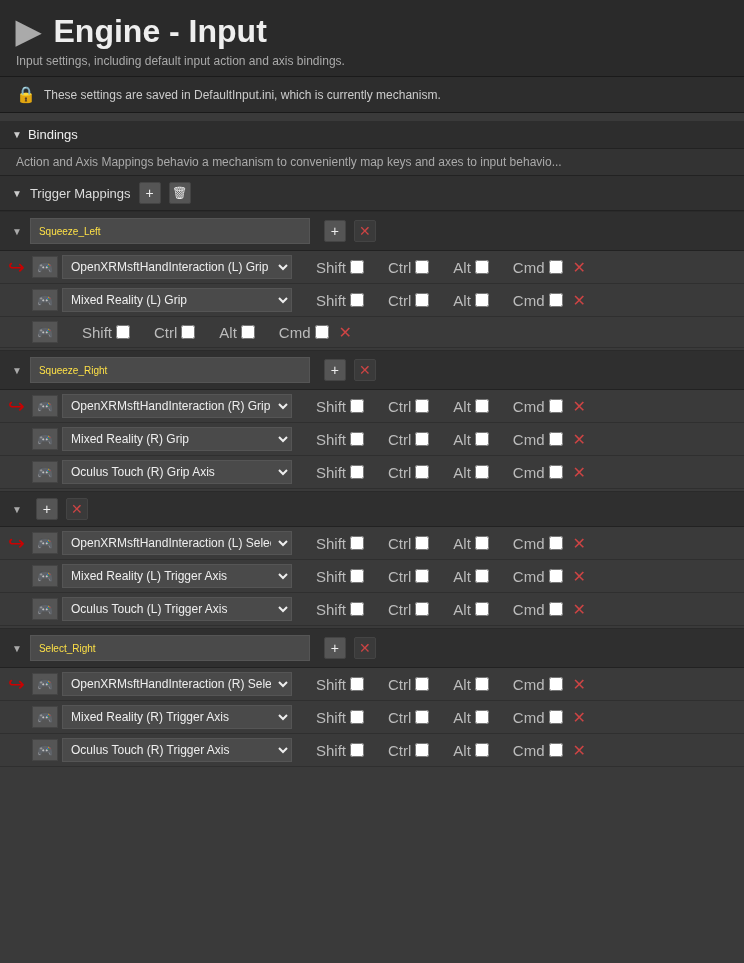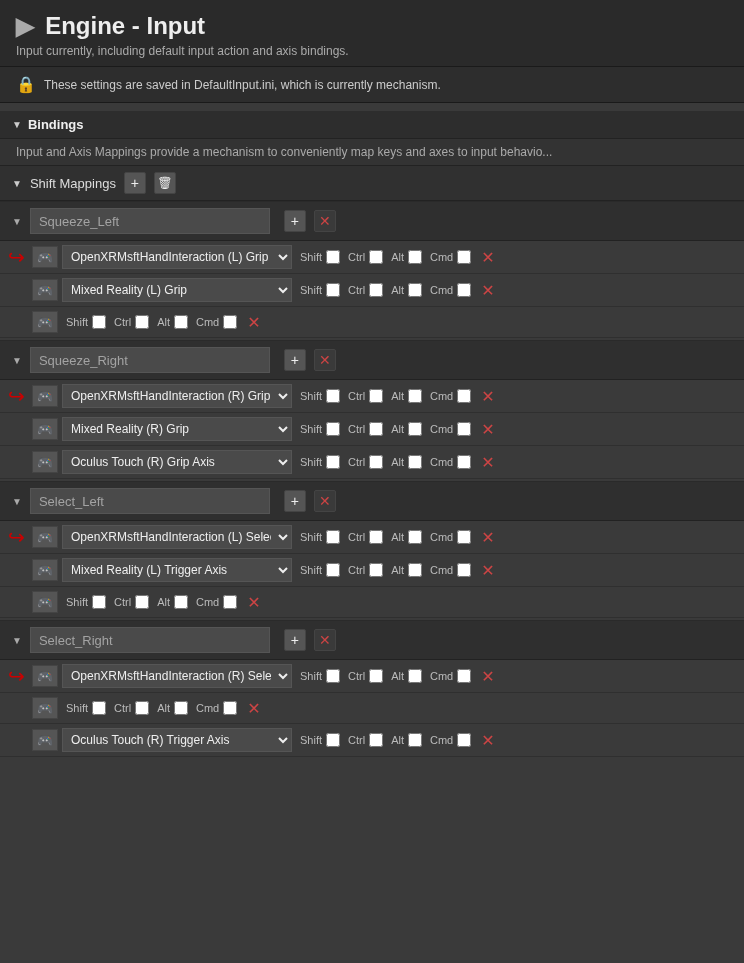--- a/index.html
+++ b/index.html
@@ -10,21 +10,21 @@
       color: #ddd;
       width: 744px;
       min-height: 963px;
     }
     .page-header {
       background: #2a2a2a;
       padding: 12px 16px 8px 16px;
       border-bottom: 1px solid #1a1a1a;
     }
     .page-title {
-      font-size: 24px;
+      font-size: 32px;
       font-weight: bold;
       color: #eee;
       margin-bottom: 4px;
     }
     .page-title .arrow {
       color: #aaa;
       margin-right: 4px;
     }
     .page-subtitle {
       font-size: 12px;
@@ -106,24 +106,24 @@
       border-top: 1px solid #2a2a2a;
       border-bottom: 1px solid #222;
     }
     .group-triangle {
       color: #aaa;
       font-size: 10px;
     }
     .group-name-input {
       background: #4a4a4a;
       border: 1px solid #555;
-      color: #a3a3a3;
+      color: #fde047;
       padding: 3px 8px;
-      font-size: 13px;
-      width: 240px;
+      font-size: 10px;
+      width: 280px;
       height: 26px;
     }
     .binding-row {
       display: flex;
       align-items: center;
       padding: 4px 8px 4px 28px;
       gap: 4px;
       background: #3a3a3a;
       border-bottom: 1px solid #2f2f2f;
       position: relative;
@@ -146,22 +146,22 @@
       color: #eee;
       padding: 2px 4px;
       font-size: 12px;
       height: 24px;
       width: 230px;
       cursor: pointer;
       appearance: auto;
     }
     .modifier-label {
       color: #bbb;
-      font-size: 11px;
-      margin-left: 4px;
+      font-size: 15px;
+      margin-left: 20px;
     }
     .modifier-checkbox {
       width: 14px;
       height: 14px;
       margin: 0;
     }
     .delete-btn {
       background: none;
       border: none;
       color: #cc4444;
@@ -172,38 +172,38 @@
     }
   </style>
 </head>
 <body>
 
 <div class="page-header">
   <div class="page-title">
     <span class="arrow">▶</span>
     <span>Engine - Input</span>
   </div>
-  <div class="page-subtitle">Input currently, including default input action and axis bindings.</div>
+  <div class="page-subtitle">Input settings, including default input action and axis bindings.</div>
 </div>
 
 <div class="settings-notice">
   <span class="lock-icon">🔒</span>
   <span>These settings are saved in DefaultInput.ini, which is currently mechanism.</span>
 </div>
 
 <div class="bindings-section">
   <div class="section-header">
     <span class="section-triangle">▼</span>
-    <span style="font-weight:bold;">Bindings</span>
+    <span style="font-weight:normal;">Bindings</span>
   </div>
-  <div class="section-desc">Input and Axis Mappings provide a mechanism to conveniently map keys and axes to input behavio...</div>
+  <div class="section-desc">Action and Axis Mappings behavio a mechanism to conveniently map keys and axes to input behavio...</div>
 
   <div class="mappings-header">
     <span class="section-triangle">▼</span>
-    <span class="mappings-label">Shift Mappings</span>
+    <span class="mappings-label">Trigger Mappings</span>
     <button class="icon-btn">+</button>
     <button class="icon-btn" style="font-size:12px;">🗑</button>
   </div>
 
   <div id="groups-container">
       <div class="mapping-group">
         <div class="group-header">
           <span class="group-triangle">▼</span>
           <input class="group-name-input" value="Squeeze_Left" style="">
           <button class="icon-btn" style="margin-left: 6px;">+</button>
@@ -293,21 +293,20 @@
           <span class="modifier-label">Alt</span>
           <input type="checkbox" class="modifier-checkbox" style="">
           <span class="modifier-label">Cmd</span>
           <input type="checkbox" class="modifier-checkbox" style="">
           <button class="delete-btn">✕</button>
         </div>
       </div>
       <div class="mapping-group">
         <div class="group-header">
           <span class="group-triangle">▼</span>
-          <input class="group-name-input" value="Select_Left" style="">
           <button class="icon-btn" style="margin-left: 6px;">+</button>
           <button class="icon-btn" style="color: rgb(204, 68, 68); background: rgb(58, 58, 58);">✕</button>
         </div>
         <div class="binding-row" style="padding-left: 32px;">
           <span style="position: absolute; left: 8px; top: 50%; transform: translateY(-50%); color: rgb(204, 0, 0); font-size: 20px;">↪</span>
           <span class="gamepad-icon">🎮</span>
           <select class="binding-select"><option>OpenXRMsftHandInteraction (L) Select</option></select>
           <span class="modifier-label">Shift</span>
           <input type="checkbox" class="modifier-checkbox" style="">
           <span class="modifier-label">Ctrl</span>
@@ -326,20 +325,21 @@
           <span class="modifier-label">Ctrl</span>
           <input type="checkbox" class="modifier-checkbox" style="">
           <span class="modifier-label">Alt</span>
           <input type="checkbox" class="modifier-checkbox" style="">
           <span class="modifier-label">Cmd</span>
           <input type="checkbox" class="modifier-checkbox" style="">
           <button class="delete-btn">✕</button>
         </div>
         <div class="binding-row" style="padding-left: 32px;">
           <span class="gamepad-icon">🎮</span>
+          <select class="binding-select"><option>Oculus Touch (L) Trigger Axis</option></select>
           <span class="modifier-label">Shift</span>
           <input type="checkbox" class="modifier-checkbox" style="">
           <span class="modifier-label">Ctrl</span>
           <input type="checkbox" class="modifier-checkbox" style="">
           <span class="modifier-label">Alt</span>
           <input type="checkbox" class="modifier-checkbox" style="">
           <span class="modifier-label">Cmd</span>
           <input type="checkbox" class="modifier-checkbox" style="">
           <button class="delete-btn">✕</button>
         </div>
@@ -360,20 +360,21 @@
           <span class="modifier-label">Ctrl</span>
           <input type="checkbox" class="modifier-checkbox" style="">
           <span class="modifier-label">Alt</span>
           <input type="checkbox" class="modifier-checkbox" style="">
           <span class="modifier-label">Cmd</span>
           <input type="checkbox" class="modifier-checkbox" style="">
           <button class="delete-btn">✕</button>
         </div>
         <div class="binding-row" style="padding-left: 32px;">
           <span class="gamepad-icon">🎮</span>
+          <select class="binding-select"><option>Mixed Reality (R) Trigger Axis</option></select>
           <span class="modifier-label">Shift</span>
           <input type="checkbox" class="modifier-checkbox" style="">
           <span class="modifier-label">Ctrl</span>
           <input type="checkbox" class="modifier-checkbox" style="">
           <span class="modifier-label">Alt</span>
           <input type="checkbox" class="modifier-checkbox" style="">
           <span class="modifier-label">Cmd</span>
           <input type="checkbox" class="modifier-checkbox" style="">
           <button class="delete-btn">✕</button>
         </div>

